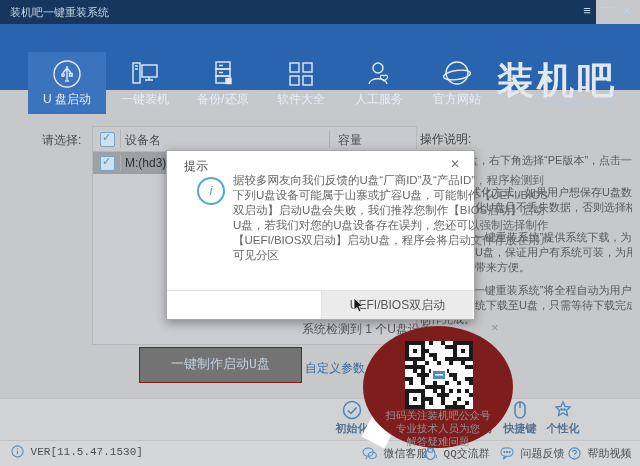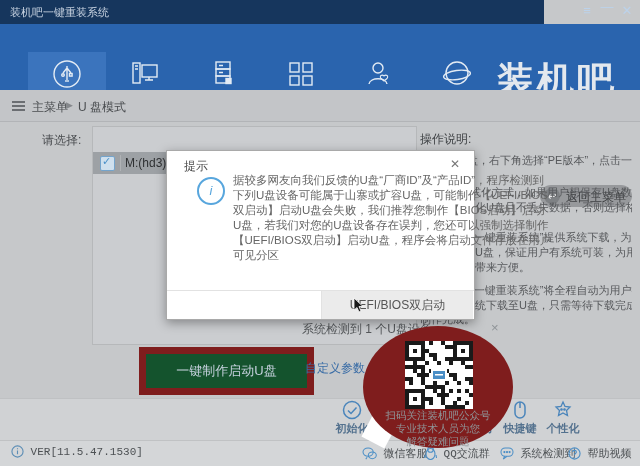--- a/index.html
+++ b/index.html
@@ -1,20 +1,20 @@
 <!DOCTYPE html>
 <html><head>
 <meta charset="utf-8">
 <style>
   html,body{margin:0;padding:0;}
   body{font-family:"Liberation Sans","DejaVu Sans",sans-serif;}
   #win{position:relative;width:640px;height:466px;overflow:hidden;background:#c6c8ca;font-size:12px;color:#4a4d50;}
   .abs{position:absolute;}
   
-  .titlebar{left:0;top:0;width:544px;height:24px;background:#16365d;}
+  .titlebar{left:0;top:0;width:596px;height:24px;background:#16365d;}
   .title-text{left:10px;top:5px;font-size:11px;color:#c9d4e2;}
   .winctl{top:3px;font-size:13px;color:#bcd2ea;width:18px;text-align:center;cursor:default;}
   
   .nav{left:0;top:24px;width:640px;height:66px;background:#2a64ae;}
   .nav-item{top:28px;width:78px;height:62px;text-align:center;color:#e8eef5;}
   .nav-item.active{background:#3b74bd;}
   .nav-item .nlabel{display:block;margin-top:2px;font-size:12px;}
   .nav-item svg{margin-top:7px;}
   .logo-txt{left:497px;top:32px;font-size:37px;font-weight:bold;color:#e3e8ee;letter-spacing:3px;font-family:"DejaVu Serif","Liberation Serif",serif;}
   .logo-dom{left:545px;top:72px;font-size:10px;color:#bccbde;}
@@ -33,21 +33,21 @@
   .cbx::after{content:"✓";position:absolute;left:1px;top:-2px;font-size:11px;color:#4a90c9;}
   
   .instr-line{white-space:nowrap;font-size:11px;color:#57595c;}
   
   .dialog{left:166px;top:150px;width:307px;height:168px;background:#ffffff;border:1px solid #a9a9a9;box-shadow:0 3px 10px rgba(0,0,0,.35);z-index:10;}
   .dlg-line{position:absolute;left:66px;width:232px;font-size:11.5px;color:#666;white-space:nowrap;}
   .dlg-btnrow{position:absolute;left:0;bottom:0;width:100%;height:28px;border-top:1px solid #e2e2e2;}
   .dlg-btn{position:absolute;top:0;height:28px;line-height:28px;text-align:center;font-size:12px;color:#555;}
   .info-circ{position:absolute;left:30px;top:26px;width:24px;height:24px;border:2px solid #58a6dd;border-radius:50%;color:#58a6dd;font-size:13px;line-height:24px;text-align:center;font-style:italic;}
   
-  .makebtn{left:139px;top:347px;width:161px;height:34px;background:#14532d;border:7px solid #7f1d1d;color:#c5d1dd;font-size:13px;text-align:center;line-height:34px;}
+  .makebtn{left:139px;top:347px;width:161px;height:34px;background:#737373;border:1px solid #7f1d1d;color:#c5d1dd;font-size:13px;text-align:center;line-height:34px;font-family:Liberation Mono, monospace;}
   
   .bubble{left:363px;top:326px;width:150px;height:122px;background:#7f1d1d;border-radius:50%;z-index:30;}
   .bubble-tail{left:366px;top:418px;width:26px;height:26px;background:#fff;transform:rotate(28deg);z-index:29;}
   .bub-line{position:absolute;left:0;width:150px;text-align:center;font-size:10.5px;color:#8f9396;}
   
   .toolbar{left:0;top:398px;width:640px;height:42px;background:#d0d2d4;border-top:1px solid #bfc1c3;}
   .tool-item{top:400px;width:56px;text-align:center;color:#4a7dae;font-weight:bold;}
   .tool-item .tlabel{display:block;margin-top:1px;font-size:11px;color:#53718e;}
   .statusbar{left:0;top:440px;width:640px;height:26px;background:#d4d6d8;border-top:1px solid #c0c2c4;}
   .st-item{top:446px;font-size:11px;color:#4d5154;font-family:Liberation Mono, monospace;}
@@ -117,40 +117,31 @@
       <span><svg width="30" height="30" viewBox="0 0 30 30" fill="none" stroke="#e3ebf4" stroke-width="1.4">
             <circle cx="15" cy="14" r="11"></circle>
             <ellipse cx="15" cy="16" rx="13.5" ry="4.5" transform="rotate(-8 15 16)"></ellipse>
           </svg></span>
       <span class="nlabel">官方网站</span>
     </div>
     <div class="abs logo-txt">装机吧</div>
     <div class="abs logo-dom">zhuangjiba.com</div>
   </div>
 
-  <div class="abs crumbbar">
-    <div class="abs" style="left:12px;top:9px;">
-        <div class="menu-icon">
-          <span></span>
-          <span></span>
-          <span></span>
-        </div>
-      </div>
-    <div class="abs" style="left:32px;top:9px;">主菜单</div>
-    <div class="abs" style="left:66px;top:10px;font-size:9px;color:#85888c;">▶</div>
-    <div class="abs" style="left:78px;top:9px;">U 盘模式</div>
-    <div class="abs backbtn">
-      <span class="bicon">↩</span>
-      <span class="blabel">返回主菜单</span>
-    </div>
-  </div>
 
   <div class="abs" style="left:42px;top:132px;">请选择:</div>
 
   <div class="abs table">
+    <div class="thead">
+      <span class="cbx" style="left:7px;top:5px;"></span>
+      <span class="vline" style="left:27px;"></span>
+      <span class="abs" style="left:32px;top:5px;">设备名</span>
+      <span class="vline" style="left:236px;"></span>
+      <span class="abs" style="left:245px;top:5px;">容量</span>
+    </div>
     <div class="trow">
       <span class="cbx" style="left:7px;top:4px;"></span>
       <span class="vline" style="left:27px;"></span>
       <span class="abs" style="left:32px;top:4px;">M:(hd3)Ki</span>
     </div>
   </div>
 
   <div class="abs" style="left:420px;top:126px;width:212px;height:210px;overflow:hidden;">
     <div class="abs" style="left:0;top:5px;color:#3f4245;text-align:right;">操作说明:</div>
     <div class="abs instr-line" style="left:0;top:27px;">1、选中U盘，右下角选择“PE版本”，点击一键</div>
@@ -255,21 +246,21 @@
     <span>QQ交流群</span>
   </div>
   <div class="abs st-item" style="left:500px;">
     <svg style="display:inline-block;vertical-align:-3px;" width="14" height="13" viewBox="0 0 15 14" fill="none" stroke="#4a8ec6" stroke-width="1.1">
         <rect x="1" y="1" width="13" height="9" rx="4.5"></rect>
         <path d="M5 10 l-1.5 3 l4-3"></path>
         <circle cx="4.7" cy="5.5" r="0.6" fill="#4a8ec6"></circle>
         <circle cx="7.5" cy="5.5" r="0.6" fill="#4a8ec6"></circle>
         <circle cx="10.3" cy="5.5" r="0.6" fill="#4a8ec6"></circle>
       </svg>
-    <span>系统检测到</span>
+    <span>问题反馈</span>
   </div>
   <div class="abs st-item" style="left:568px;">
     <svg style="display:inline-block;vertical-align:-3px;" width="13" height="13" viewBox="0 0 14 14" fill="none" stroke="#4a8ec6" stroke-width="1.2">
         <circle cx="7" cy="7" r="6"></circle>
         <path d="M5 5.5 c0-2.5 4-2.5 4 0 c0 1.5-2 1.5-2 3 M7 10.5 v0.8"></path>
       </svg>
     <span>帮助视频</span>
   </div>
 
   <div class="abs bubble-tail"></div>

